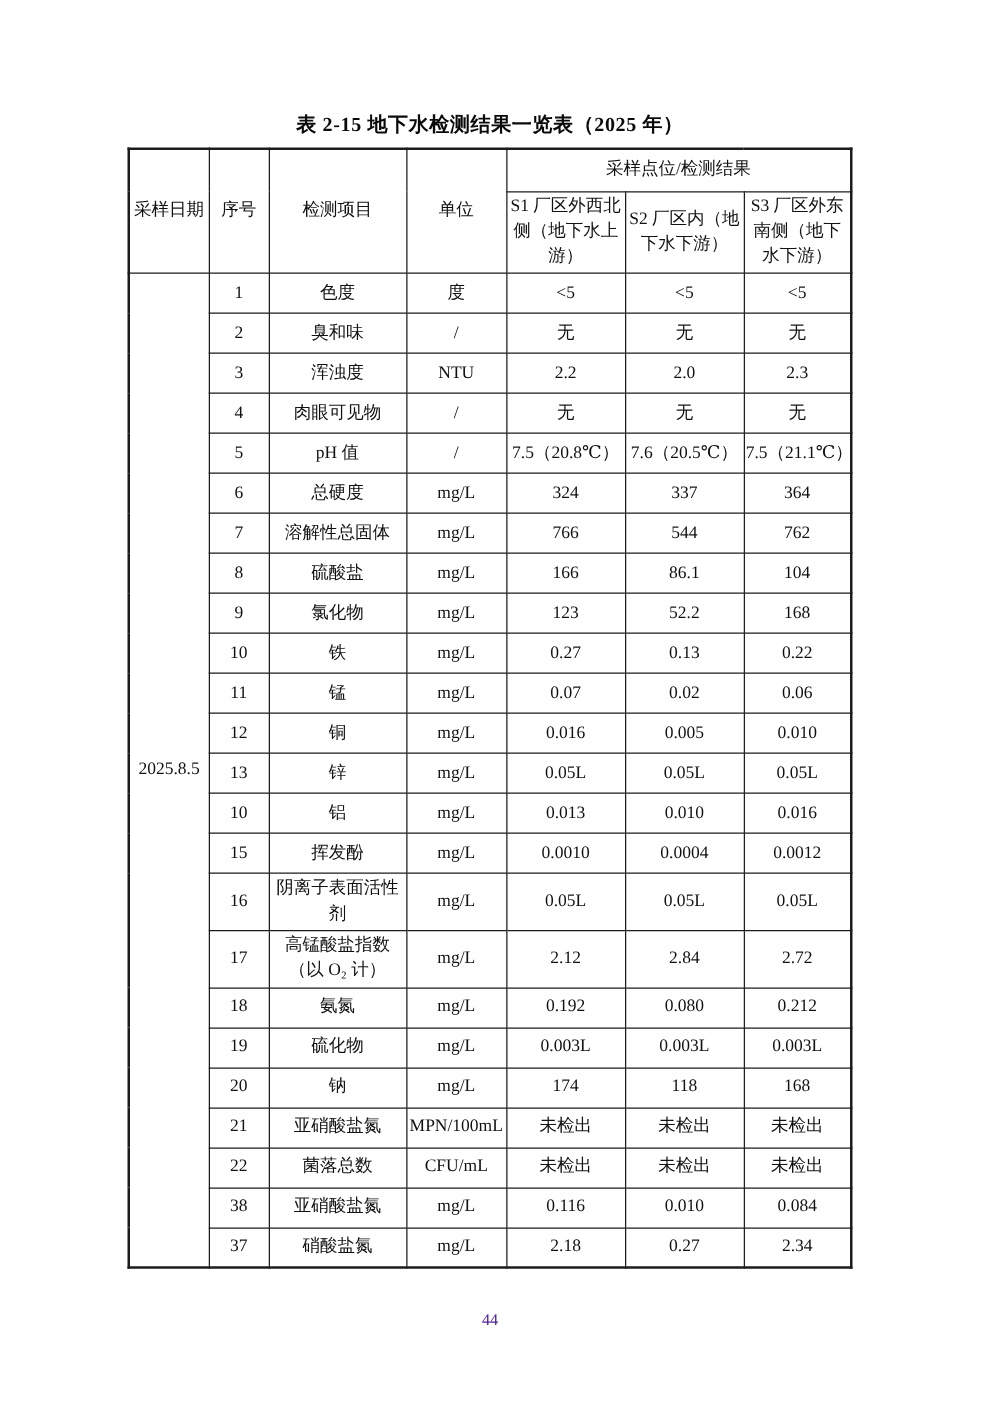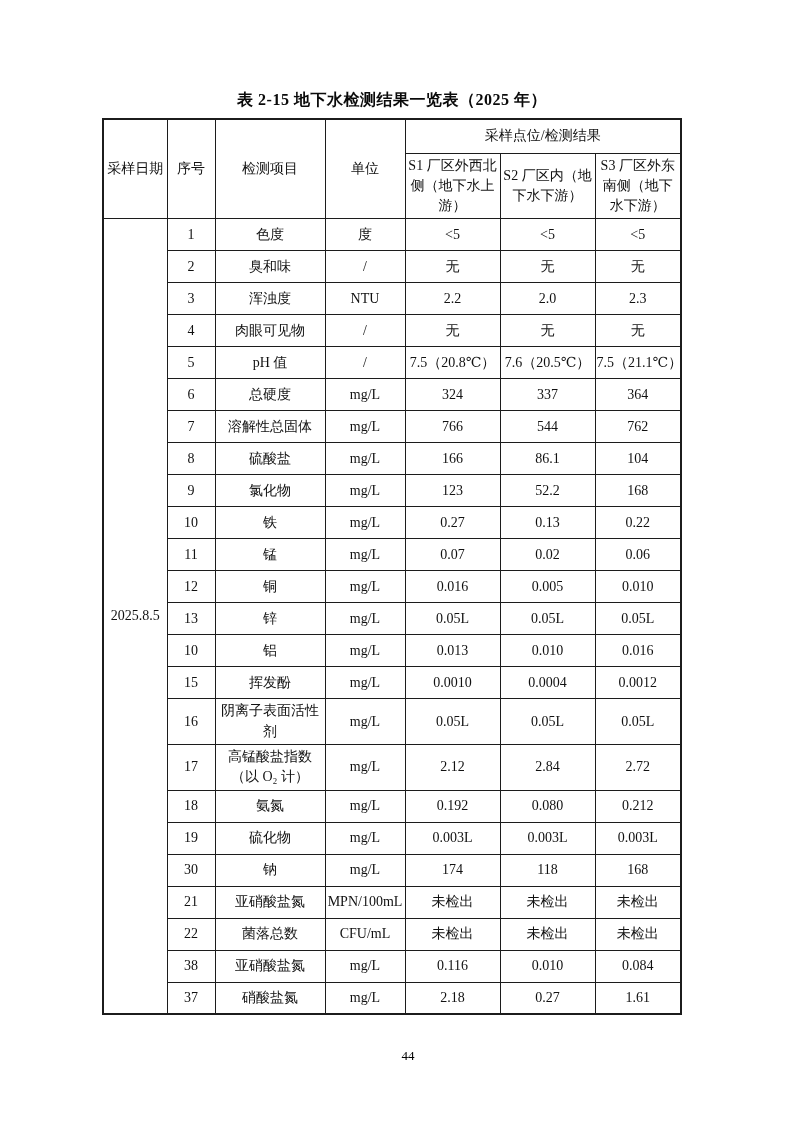--- a/index.html
+++ b/index.html
@@ -45,25 +45,25 @@
     background: #ffffff;
   }
   th.group-head { height: 34px; }
   tr.sites-row th { height: 64px; padding: 2px 2px; }
   tbody td { height: 32px; }
   td.c-val, td.c-unit { white-space: nowrap; overflow: hidden; }
   td.c-date { font-size: 14px; }
   .page-number {
     position: absolute;
     top: 1048px;
-    left: 16px;
+    left: 0;
     width: 100%;
     text-align: center;
     font-size: 13px;
-    color: #000000;
+    color: #4c1d95;
   }
 </style>
 </head>
 <body>
 
 <div class="page">
 
   <div class="doc-title">表 2-15  地下水检测结果一览表（2025 年）</div>
 
   <table class="results">
@@ -257,21 +257,21 @@
   <tr>
     <td class="c-no">19</td>
     <td class="c-item">硫化物</td>
     <td class="c-unit">mg/L</td>
     <td class="c-val">0.003L</td>
     <td class="c-val">0.003L</td>
     <td class="c-val">0.003L</td>
   </tr>
 
   <tr>
-    <td class="c-no">30</td>
+    <td class="c-no">20</td>
     <td class="c-item">钠</td>
     <td class="c-unit">mg/L</td>
     <td class="c-val">174</td>
     <td class="c-val">118</td>
     <td class="c-val">168</td>
   </tr>
 
   <tr>
     <td class="c-no">21</td>
     <td class="c-item">亚硝酸盐氮</td>
@@ -298,19 +298,19 @@
     <td class="c-val">0.010</td>
     <td class="c-val">0.084</td>
   </tr>
 
   <tr>
     <td class="c-no">37</td>
     <td class="c-item">硝酸盐氮</td>
     <td class="c-unit">mg/L</td>
     <td class="c-val">2.18</td>
     <td class="c-val">0.27</td>
-    <td class="c-val">1.61</td>
+    <td class="c-val">2.34</td>
   </tr>
 </tbody>
   </table>
 
   <div class="page-number">44</div>
 </div>
 
 </body></html>

